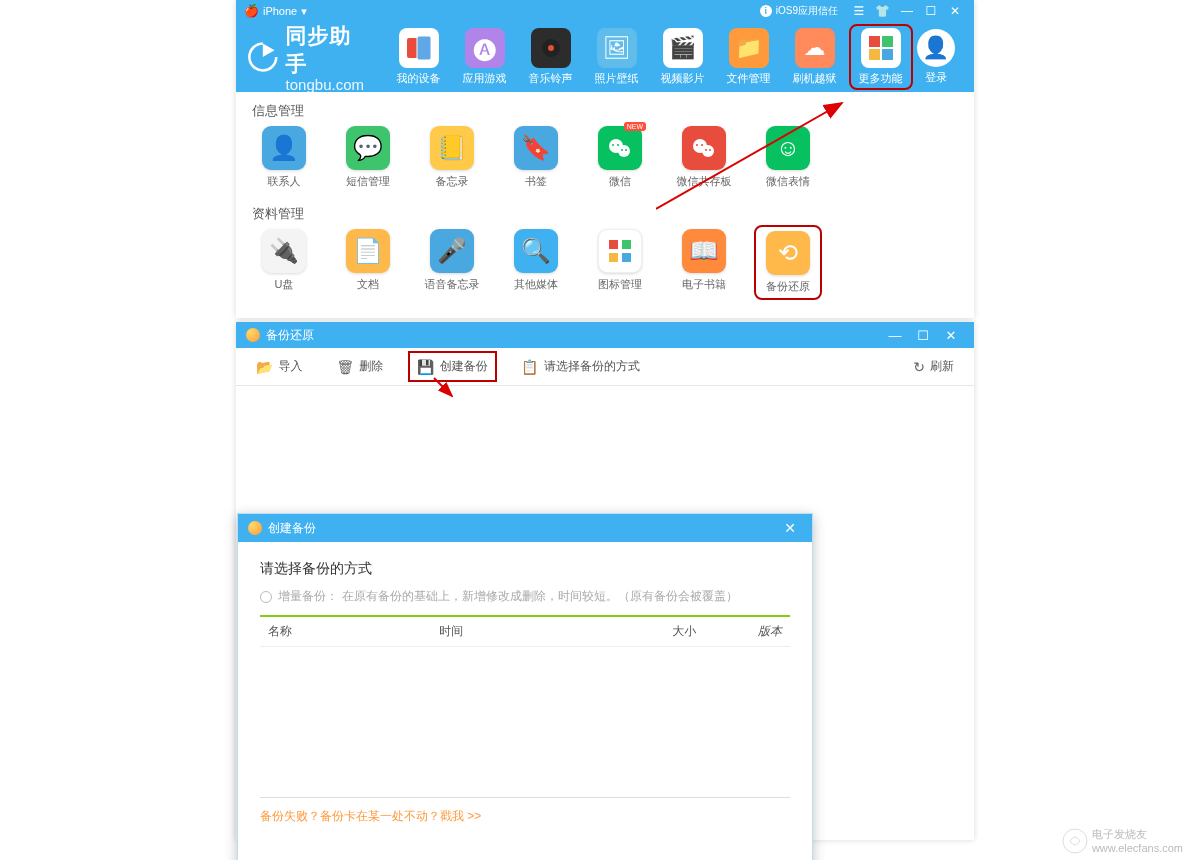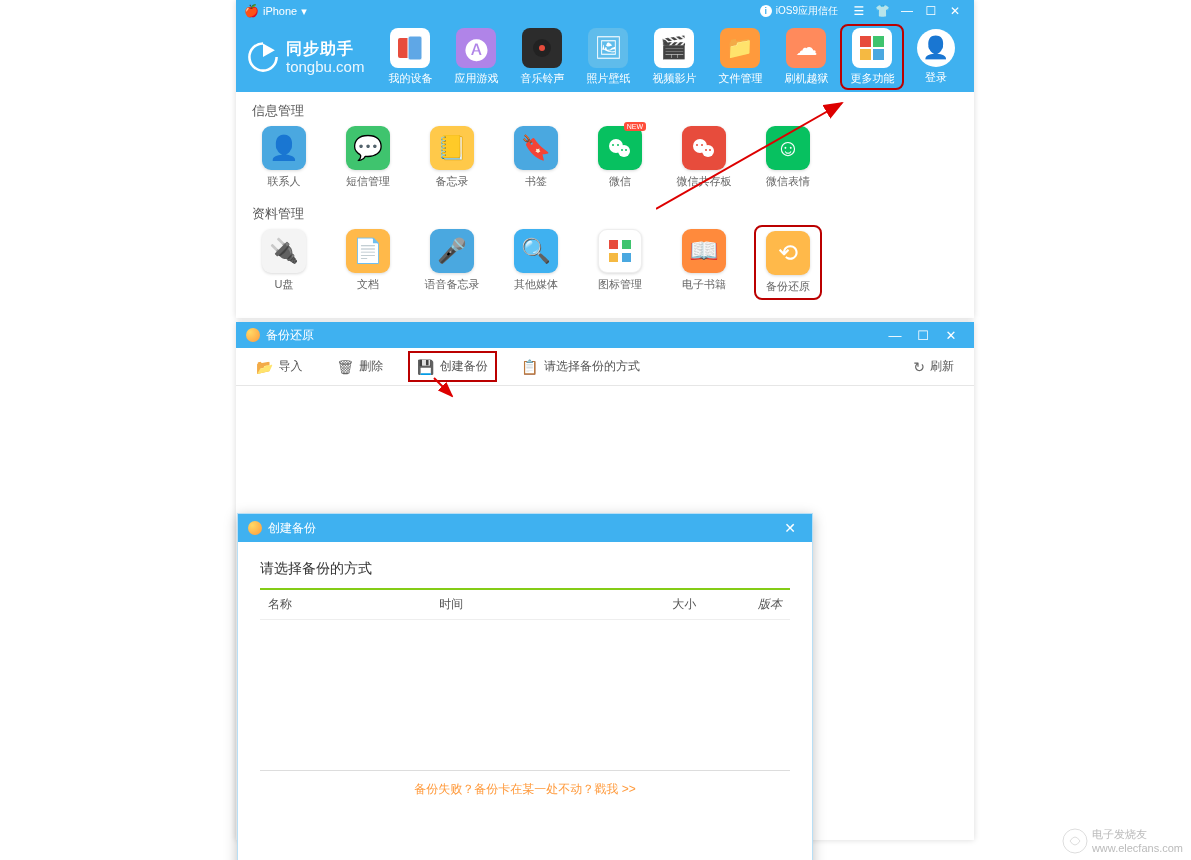--- a/index.html
+++ b/index.html
@@ -10,21 +10,21 @@
 .win1-titlebar { height: 22px; background: #3fb1f0; color: #fff; font-size: 11px; display: flex; align-items: center; padding: 0 8px; }
 .win1-titlebar .apple { margin-right: 4px; font-size: 12px; }
 .win1-titlebar .spacer { flex: 1; }
 .win1-titlebar .trust { margin-right: 10px; font-size: 10px; display: flex; align-items: center; gap: 4px; }
 .win1-sys { display: flex; gap: 2px; }
 .win1-sys div { width: 22px; height: 18px; display: flex; align-items: center; justify-content: center; color: #fff; font-size: 12px; cursor: pointer; }
 
 .win1-header { height: 70px; background: #3fb1f0; display: flex; align-items: center; padding: 0 10px; }
 .logo { display: flex; align-items: center; color: #fff; margin-right: 18px; }
 .logo svg { margin-right: 6px; }
-.logo-text { font-size: 16px; font-weight: bold; letter-spacing: 1px; }
+.logo-text { font-size: 21px; font-weight: bold; letter-spacing: 1px; }
 .logo-sub { font-size: 15px; opacity: .9; margin-top: -2px; }
 
 .nav-icons { display: flex; gap: 10px; flex: 1; }
 .nav-item { width: 56px; display: flex; flex-direction: column; align-items: center; color: #fff; font-size: 11px; cursor: pointer; }
 .nav-item .ico { width: 40px; height: 40px; border-radius: 8px; display: flex; align-items: center; justify-content: center; margin-bottom: 3px; font-size: 22px; overflow: hidden; }
 .nav-item.highlight { outline: 2px solid #b00; outline-offset: 2px; border-radius: 4px; }
 
 .login { width: 56px; display: flex; flex-direction: column; align-items: center; color: #fff; font-size: 11px; cursor: pointer; }
 .login .avatar { width: 38px; height: 38px; border-radius: 50%; background: #fff; color: #3fb1f0; display: flex; align-items: center; justify-content: center; font-size: 22px; margin-bottom: 3px; }
 
@@ -66,21 +66,21 @@
 .opt-row { display: flex; align-items: center; font-size: 12px; margin-bottom: 10px; color: #aaa; }
 .opt-row .radio { width: 12px; height: 12px; border-radius: 50%; border: 1px solid #bbb; margin-right: 6px; display: inline-flex; align-items: center; justify-content: center; }
 .opt-row.active { color: #555; }
 .opt-row.active .radio { border-color: #3fb1f0; }
 .opt-row.active .radio::after { content: ""; width: 6px; height: 6px; border-radius: 50%; background: #3fb1f0; }
 .opt-row .desc { color: #aaa; margin-left: 4px; }
 .tbl { border-top: 2px solid #84cc16; border-bottom: 1px solid #ddd; }
 .tbl-head { display: flex; font-size: 12px; color: #555; padding: 6px 8px; border-bottom: 1px solid #eee; }
 .tbl-head div:nth-child(1){ flex: 2; } .tbl-head div:nth-child(2){ flex: 2; } .tbl-head div:nth-child(3){ flex: 1; text-align: right; } .tbl-head div:nth-child(4){ flex: 1; text-align: right; font-style: italic; }
 .tbl-body { height: 150px; }
-.help-link { color: #ff9a3c; font-size: 12px; margin: 10px 0; display: block; cursor: pointer; text-align: center; }
+.help-link { color: #ff9a3c; font-size: 12px; margin: 10px 0; display: block; cursor: pointer; }
 
 
 .watermark { position: absolute; right: 8px; bottom: 6px; font-size: 11px; color: #bbb; display: flex; align-items: center; gap: 4px; }
 .watermark svg { opacity: .5; }
 </style>
 </head>
 <body>
 
 <div class="win1">
   <div class="win1-titlebar">
@@ -316,20 +316,25 @@
 
 <div class="dialog">
   <div class="dlg-title">
     <div class="ball"></div>
     <span>创建备份</span>
     <div class="spacer"></div>
     <div class="dlg-close">✕</div>
   </div>
   <div class="dlg-body">
     <div class="dlg-h">请选择备份的方式</div>
+    <div class="opt-row">
+      <span class="radio"></span>
+      <span>增量备份：</span>
+      <span class="desc">在原有备份的基础上，新增修改成删除，时间较短。（原有备份会被覆盖）</span>
+    </div>
     <div class="tbl">
       <div class="tbl-head">
         <div>名称</div>
         <div>时间</div>
         <div>大小</div>
         <div>版本</div>
       </div>
       <div class="tbl-body"></div>
     </div>
     <a class="help-link">备份失败？备份卡在某一处不动？戳我 &gt;&gt;</a>

